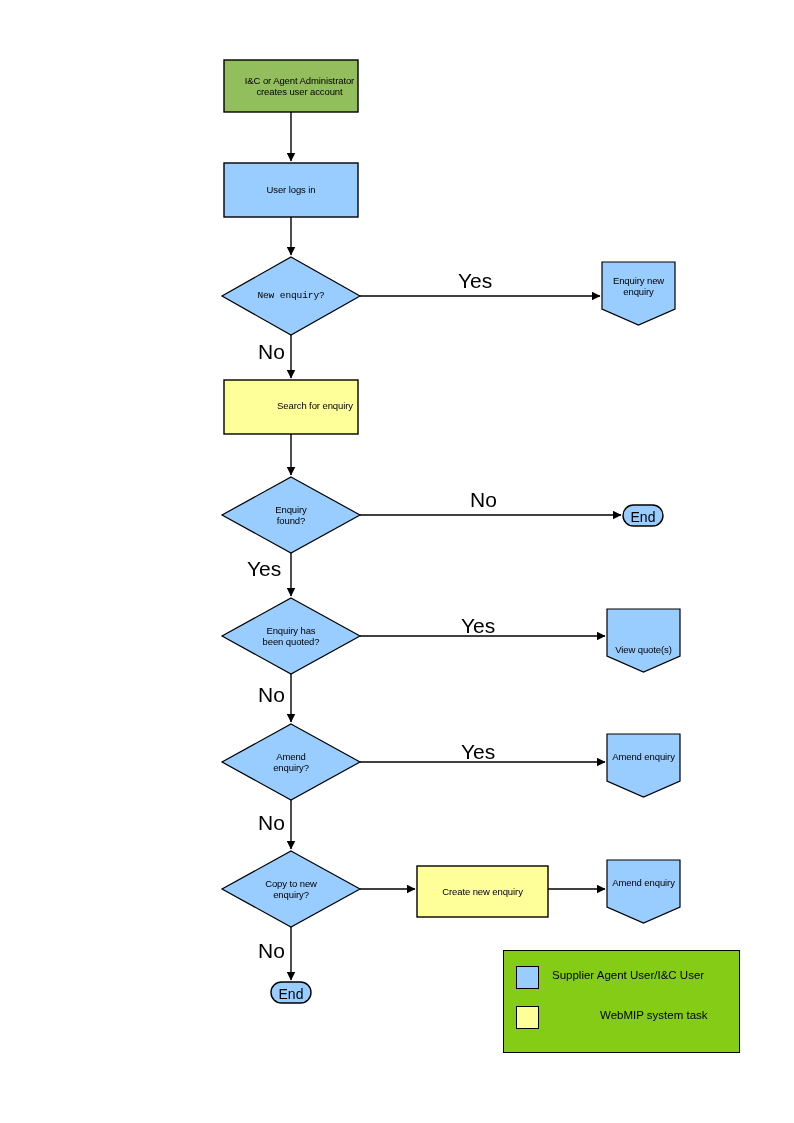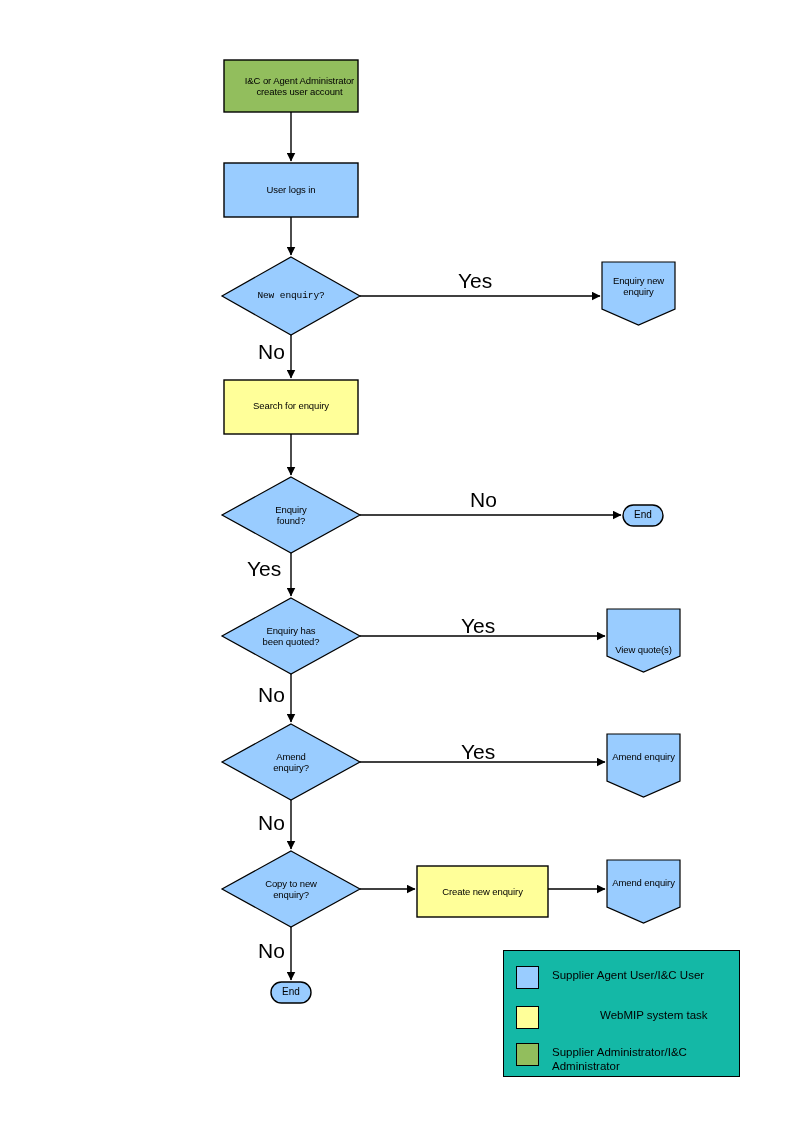--- a/index.html
+++ b/index.html
@@ -48,23 +48,23 @@
     font-size: 21px;
     line-height: 21px;
     color: #000000;
     white-space: nowrap;
   }
   .legend-box {
     position: absolute;
     left: 503px;
     top: 950px;
     width: 237px;
-    height: 127px;
+    height: 103px;
     border: 1px solid #000000;
-    background: #14b8a6;
+    background: #84cc16;
     box-sizing: border-box;
   }
   .legend-row {
     position: absolute;
     left: 12px;
     display: flex;
     align-items: flex-start;
   }
   .legend-swatch {
     width: 23px;
@@ -78,21 +78,21 @@
     font-family: "Liberation Sans", sans-serif;
     font-size: 11.5px;
     line-height: 13.5px;
     color: #000000;
     white-space: pre-line;
     padding-top: 3px;
   }
   .end-text {
     position: absolute;
     font-family: "Liberation Sans", sans-serif;
-    font-size: 10px;
+    font-size: 14px;
     color: #000000;
     text-align: center;
     pointer-events: none;
   }
 </style>
 </head>
 <body>
 
 <div id="flow-root">
 
@@ -165,21 +165,21 @@
   <div class="node-label" style="left:224px; top:60px; width:151px; height:52px; white-space:pre-line;">I&amp;C or Agent Administrator
 creates user account</div>
 
   <div class="node-label" style="left:224px; top:163px; width:134px; height:54px; white-space:pre-line;">User logs in</div>
 
   <div class="node-label" style="left:231px; top:277px; width:120px; height:38px; white-space:pre-line;font-family:Liberation Mono, monospace;">New enquiry?</div>
 
   <div class="node-label" style="left:602px; top:266px; width:73px; height:40px; white-space:pre-line;">Enquiry new
 enquiry</div>
 
-  <div class="node-label" style="left:224px; top:380px; width:134px; height:52px; white-space:pre-line;">Search for enquiry</div>
+  <div class="node-label" style="left:224px; top:380px; width:134px; height:52px; white-space:pre-line;padding-left:24px;">Search for enquiry</div>
 
   <div class="node-label" style="left:231px; top:496px; width:120px; height:38px; white-space:pre-line;">Enquiry
 found?</div>
 
   <div class="end-text" style="left:623px; top:509px; width:40px;">End</div>
 
   <div class="node-label" style="left:228px; top:617px; width:126px; height:38px; white-space:pre-line;">Enquiry has
 been quoted?</div>
 
   <div class="node-label" style="left:607px; top:635px; width:73px; height:30px; white-space:pre-line;">View quote(s)</div>
@@ -221,21 +221,16 @@
     <div class="legend-row" style="top:15px;">
       <span class="legend-swatch" style="background:#99CCFF;"></span>
       <span class="legend-text">Supplier Agent User/I&amp;C User</span>
     </div>
 
     <div class="legend-row" style="top:55px;gap:48px;">
       <span class="legend-swatch" style="background:#FFFF99;"></span>
       <span class="legend-text">WebMIP system task</span>
     </div>
 
-    <div class="legend-row" style="top:92px;">
-      <span class="legend-swatch" style="background:#92BE5D;"></span>
-      <span class="legend-text">Supplier Administrator/I&amp;C
-Administrator</span>
-    </div>
 
   </div>
 
 </div>
 
 </body></html>

